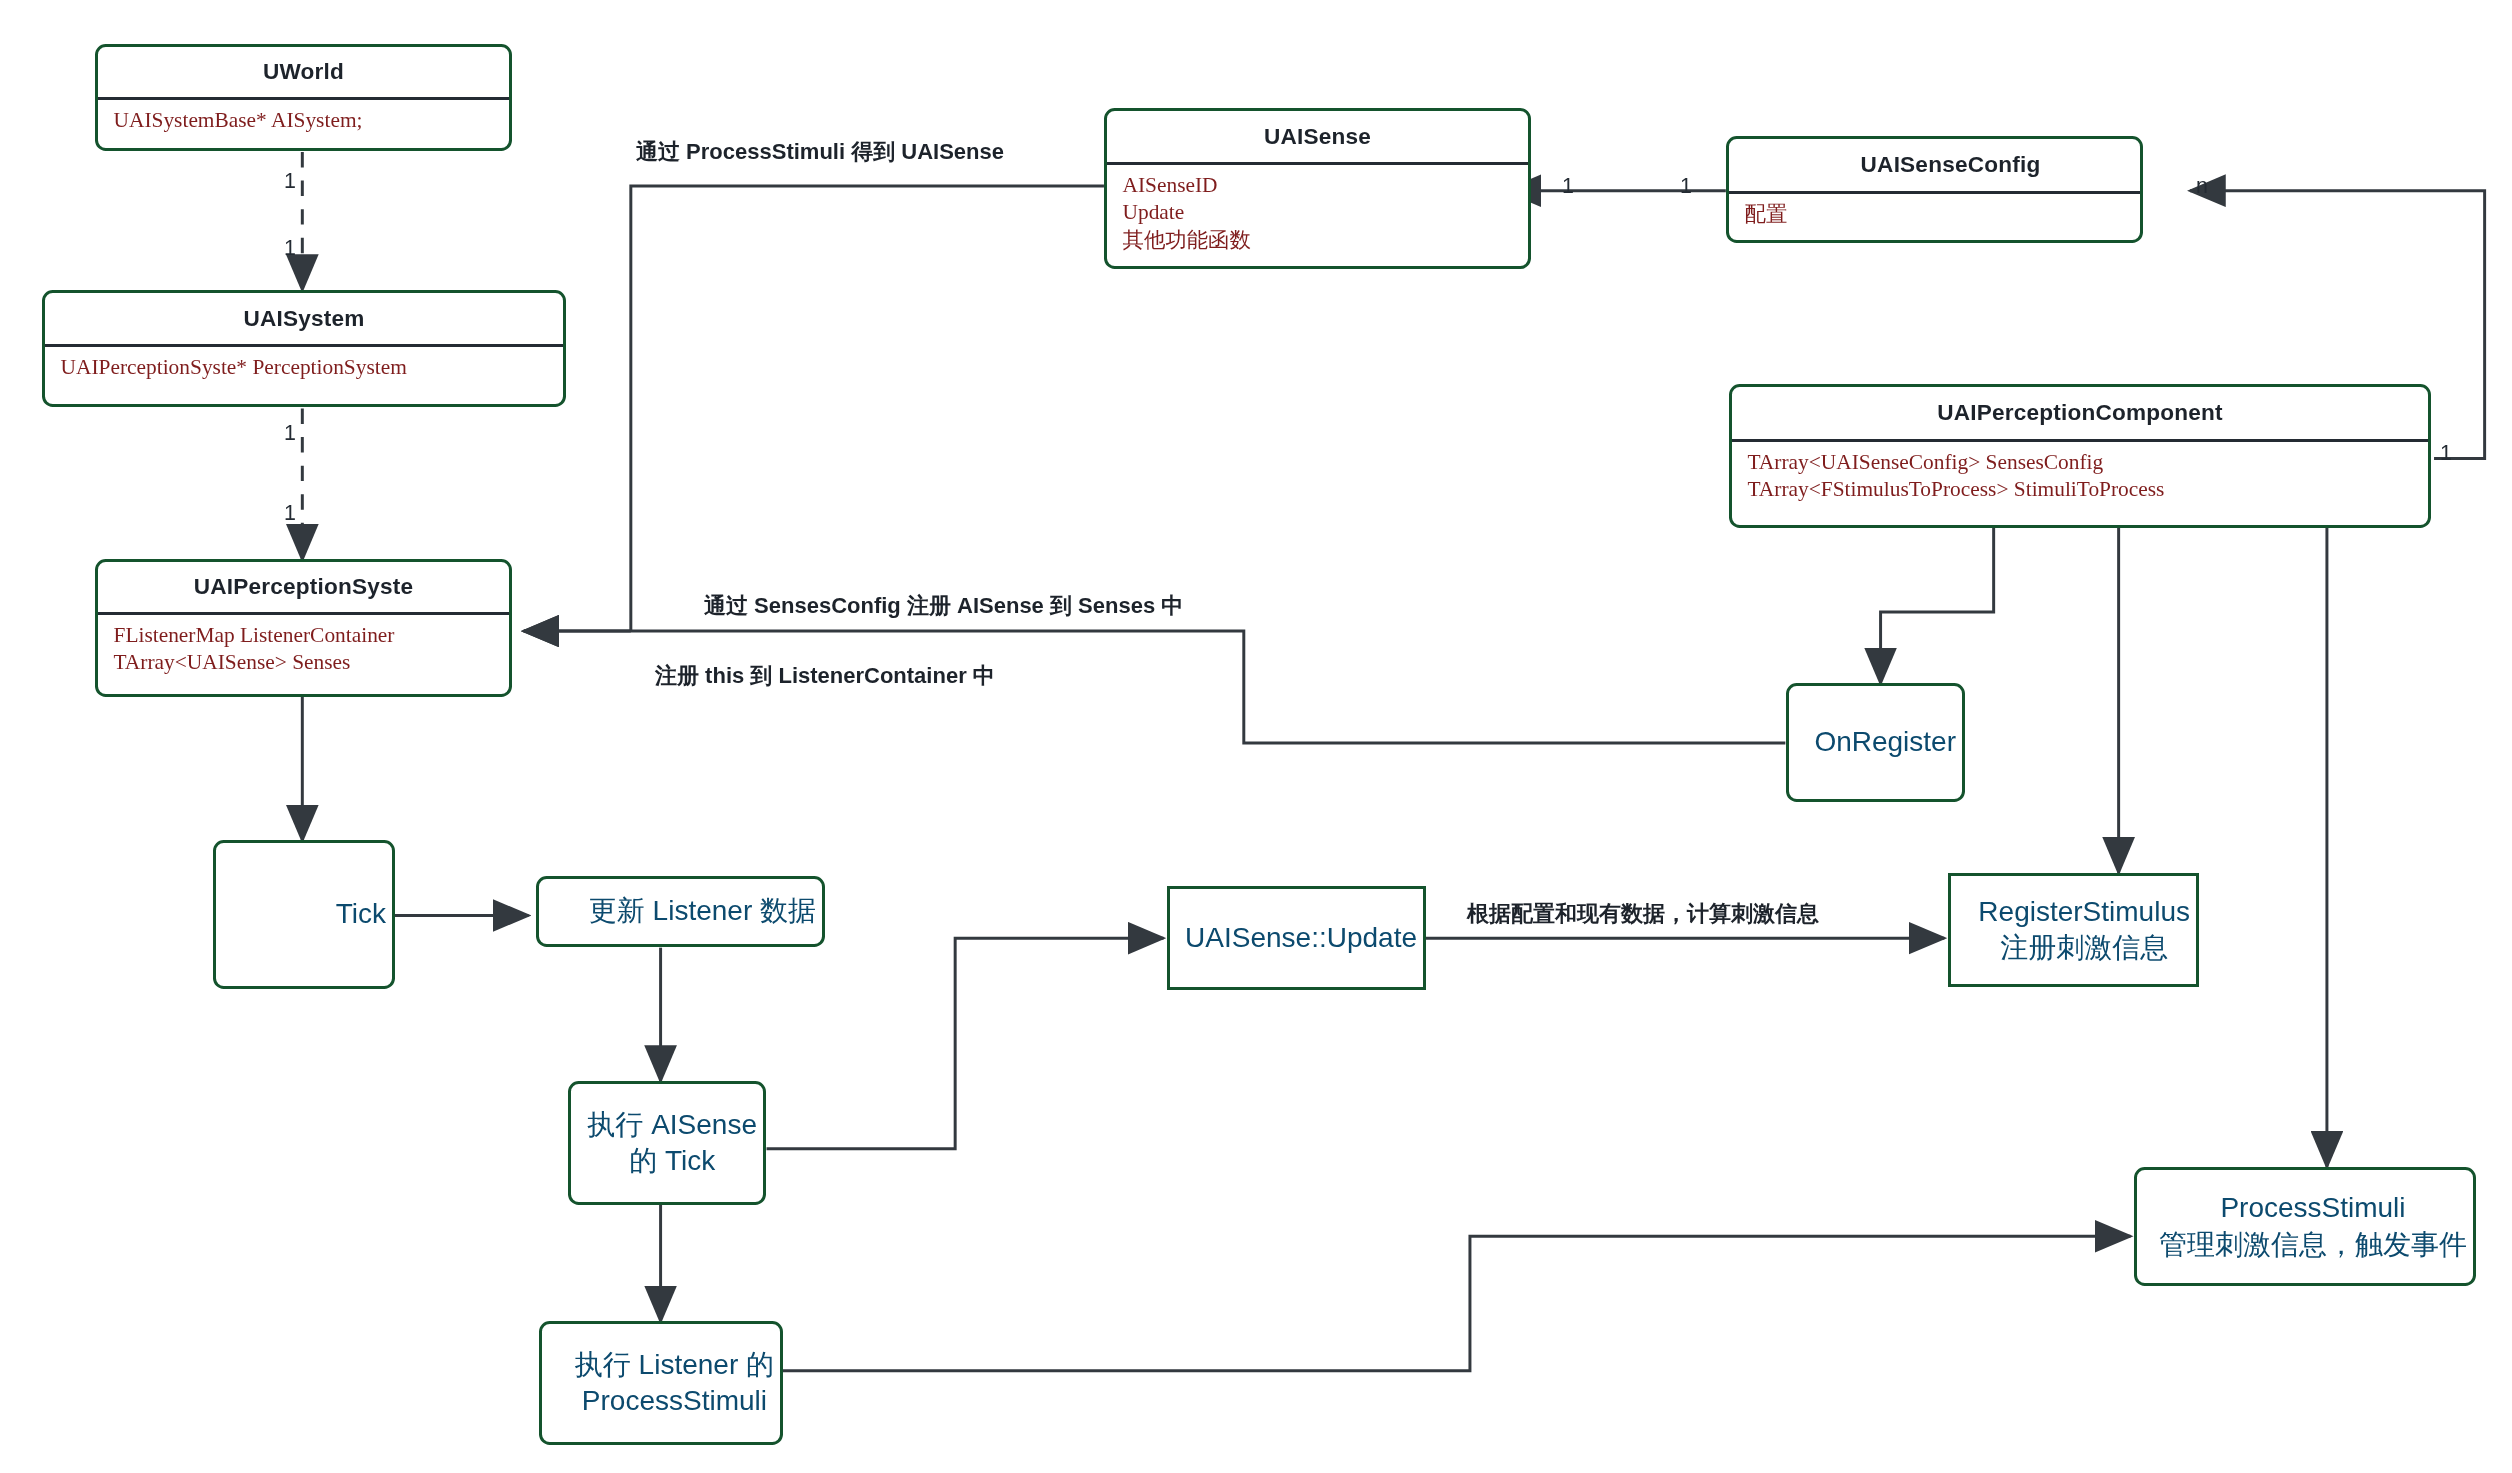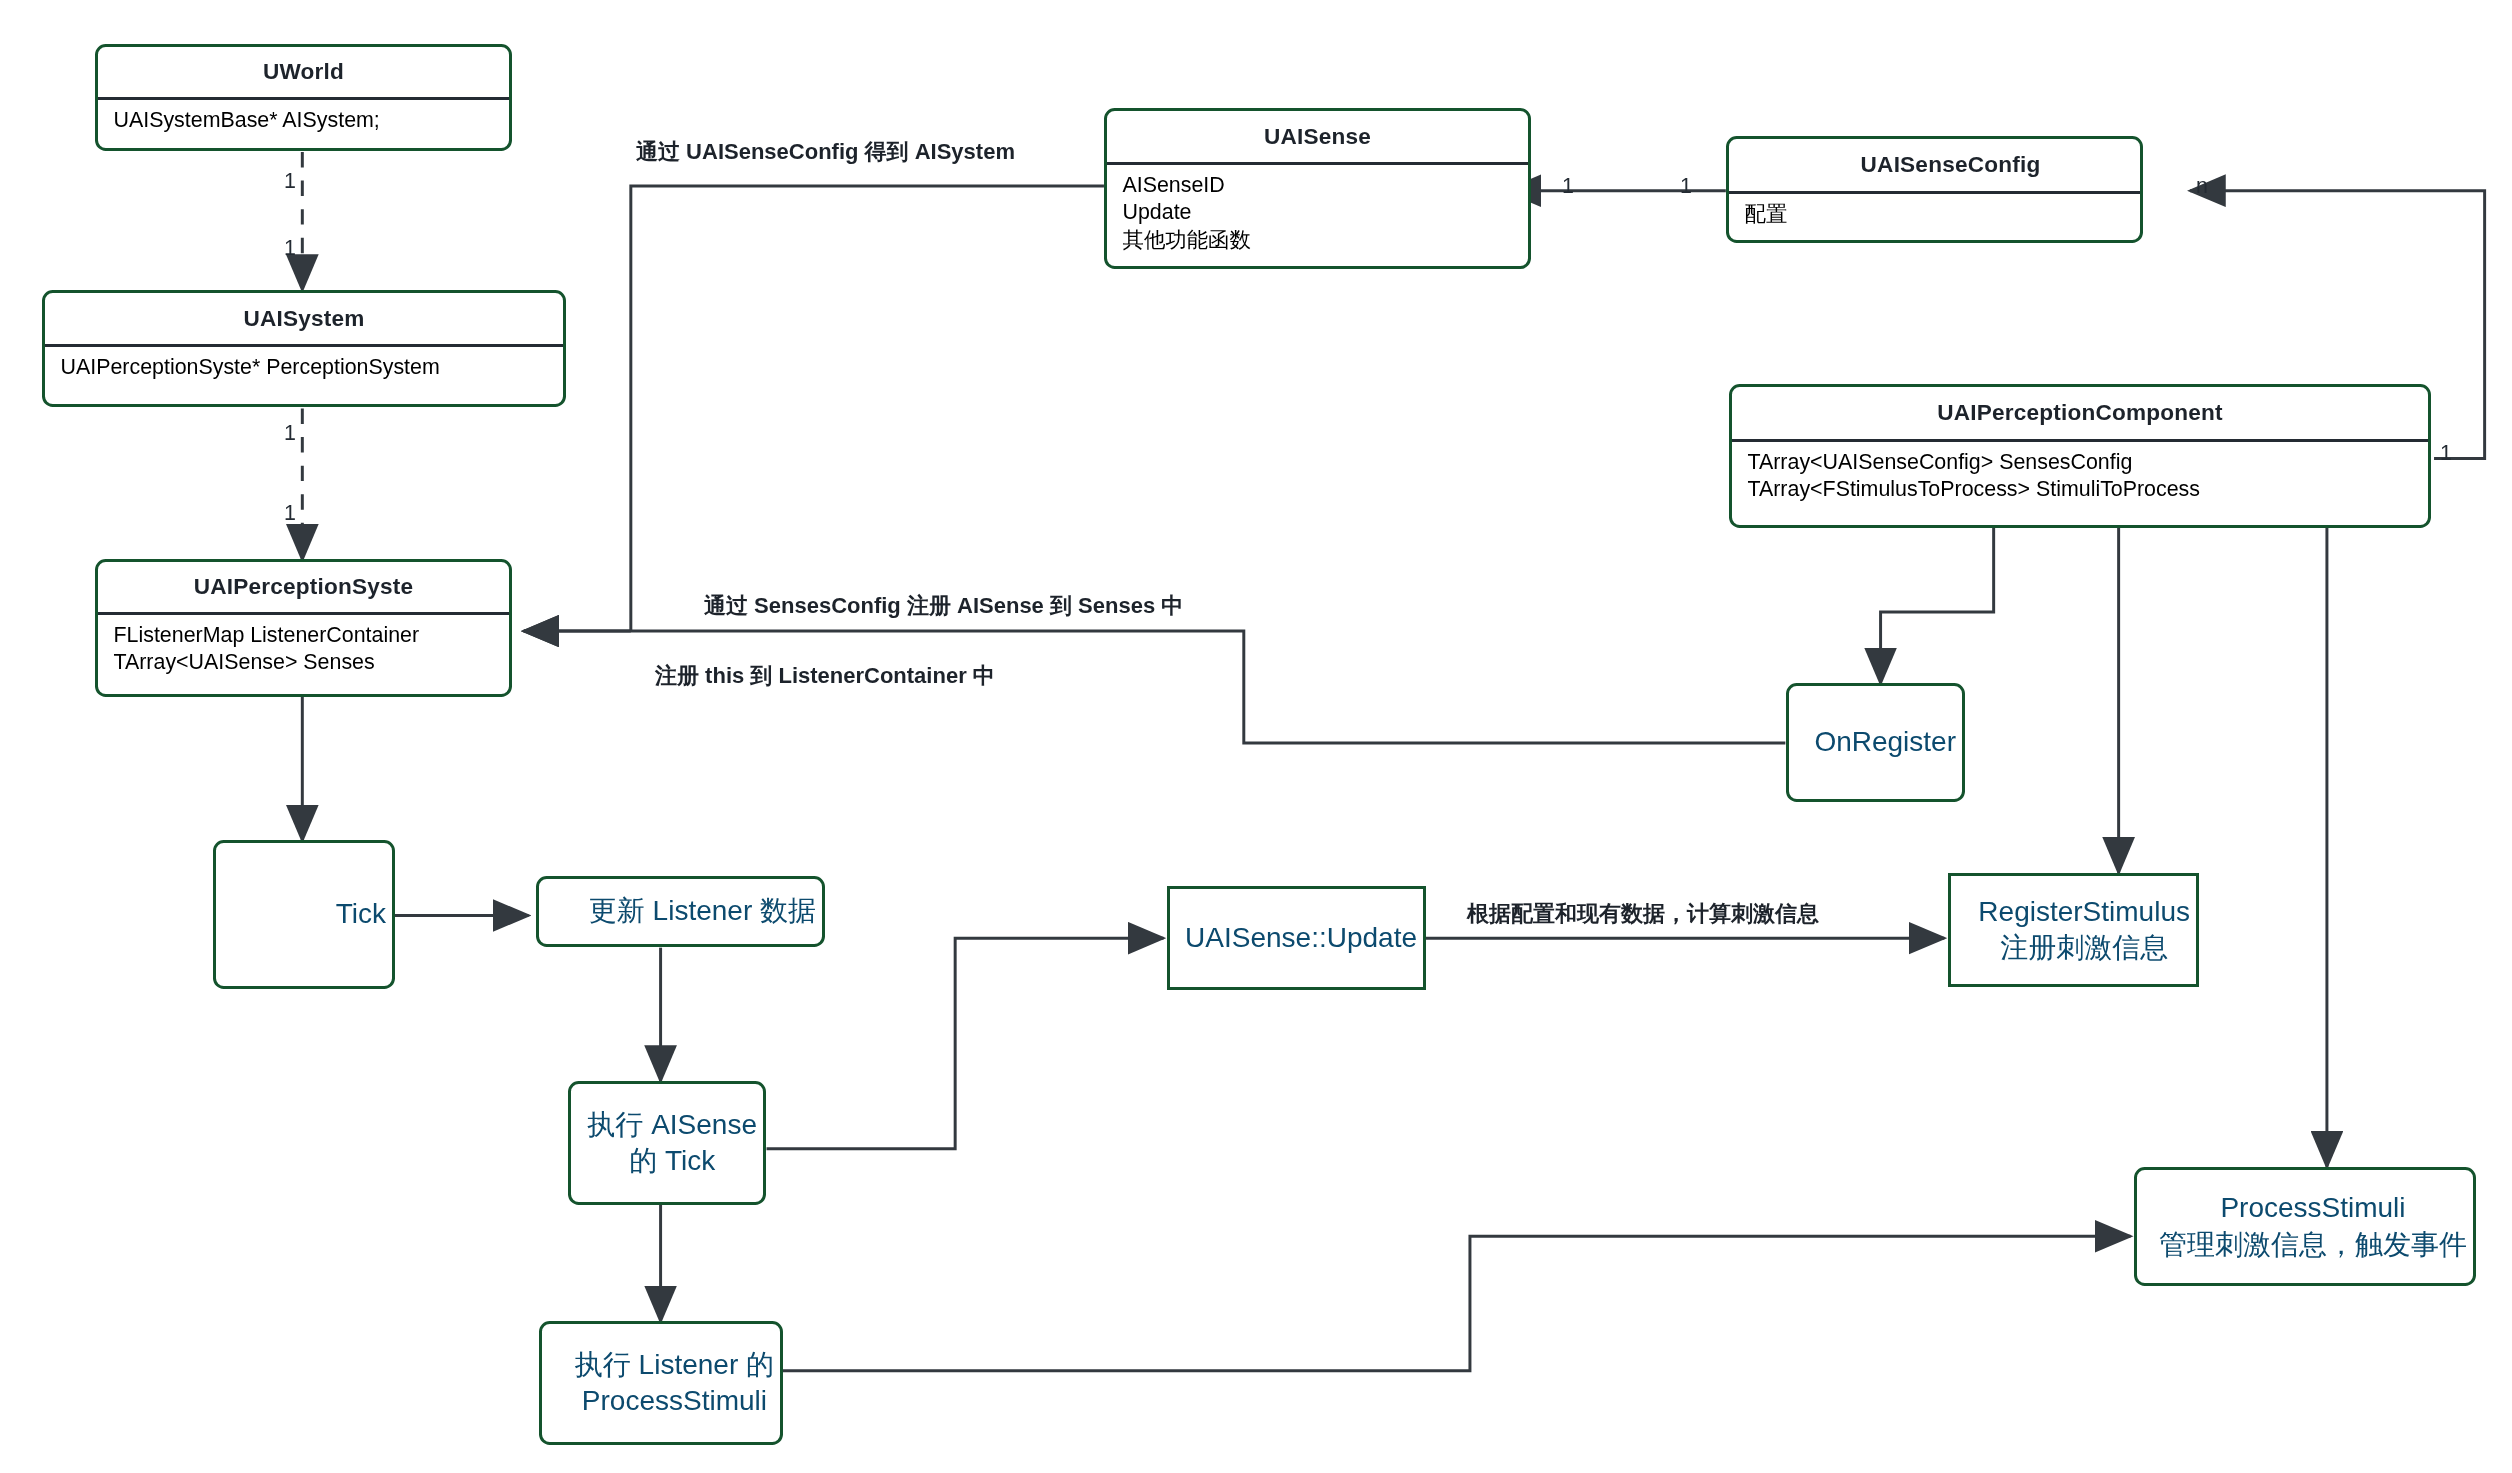--- a/index.html
+++ b/index.html
@@ -11,22 +11,22 @@
   .node.rounded{border-radius:10.7px;}
   .node.sharp{border-radius:0;}
 
   .cls-title{
     display:flex;align-items:center;justify-content:center;
     font-weight:bold;font-size:22.6px;color:#1d232b;letter-spacing:0.2px;
     width:100%;box-sizing:border-box;
   }
   .cls-div{height:0;border-top:3px solid #242b33;width:100%;}
   .cls-attrs{
-    padding:7.1px 15.5px;font-size:21.4px;color:#000000;line-height:1.28;
-    white-space:pre-line;box-sizing:border-box;
+    padding:7.1px 15.5px;font-size:21.4px;color:#7f1d1d;line-height:1.28;
+    white-space:pre-line;box-sizing:border-box;font-family:Liberation Serif, serif;
   }
 
   .flow-label{
     position:absolute;display:flex;align-items:center;justify-content:flex-end;
     text-align:center;font-size:28px;color:#0c4a6e;line-height:1.30;
     box-sizing:border-box;white-space:pre-line;padding:2.4px 6px;
   }
 
   .edge-label{
     position:absolute;font-weight:bold;font-size:22px;color:#1d232b;
@@ -157,21 +157,21 @@
   <div class="node sharp flow-label" style="left:1948px; top:873px; width:251px; height:114px;">
     <span>RegisterStimulus
 注册刺激信息</span>
   </div>
 
   <div class="node rounded flow-label" style="left:2134px; top:1167px; width:342px; height:119px;">
     <span>ProcessStimuli
 管理刺激信息，触发事件</span>
   </div>
 
-  <div class="edge-label" style="left:636px; top:141px;">通过 UAISenseConfig 得到 AISystem</div>
+  <div class="edge-label" style="left:636px; top:141px;">通过 ProcessStimuli 得到 UAISense</div>
 
   <div class="edge-label" style="left:704px; top:595px;">通过 SensesConfig 注册 AISense 到 Senses 中</div>
 
   <div class="edge-label" style="left:655px; top:665px;">注册 this 到 ListenerContainer 中</div>
 
   <div class="edge-label" style="left:1467px; top:903px;text-align:center;">根据配置和现有数据，计算刺激信息</div>
 
   <div class="mult" style="left:284px; top:171px;">1</div>
   <div class="mult" style="left:284px; top:238px;">1</div>
   <div class="mult" style="left:284px; top:423px;">1</div>

